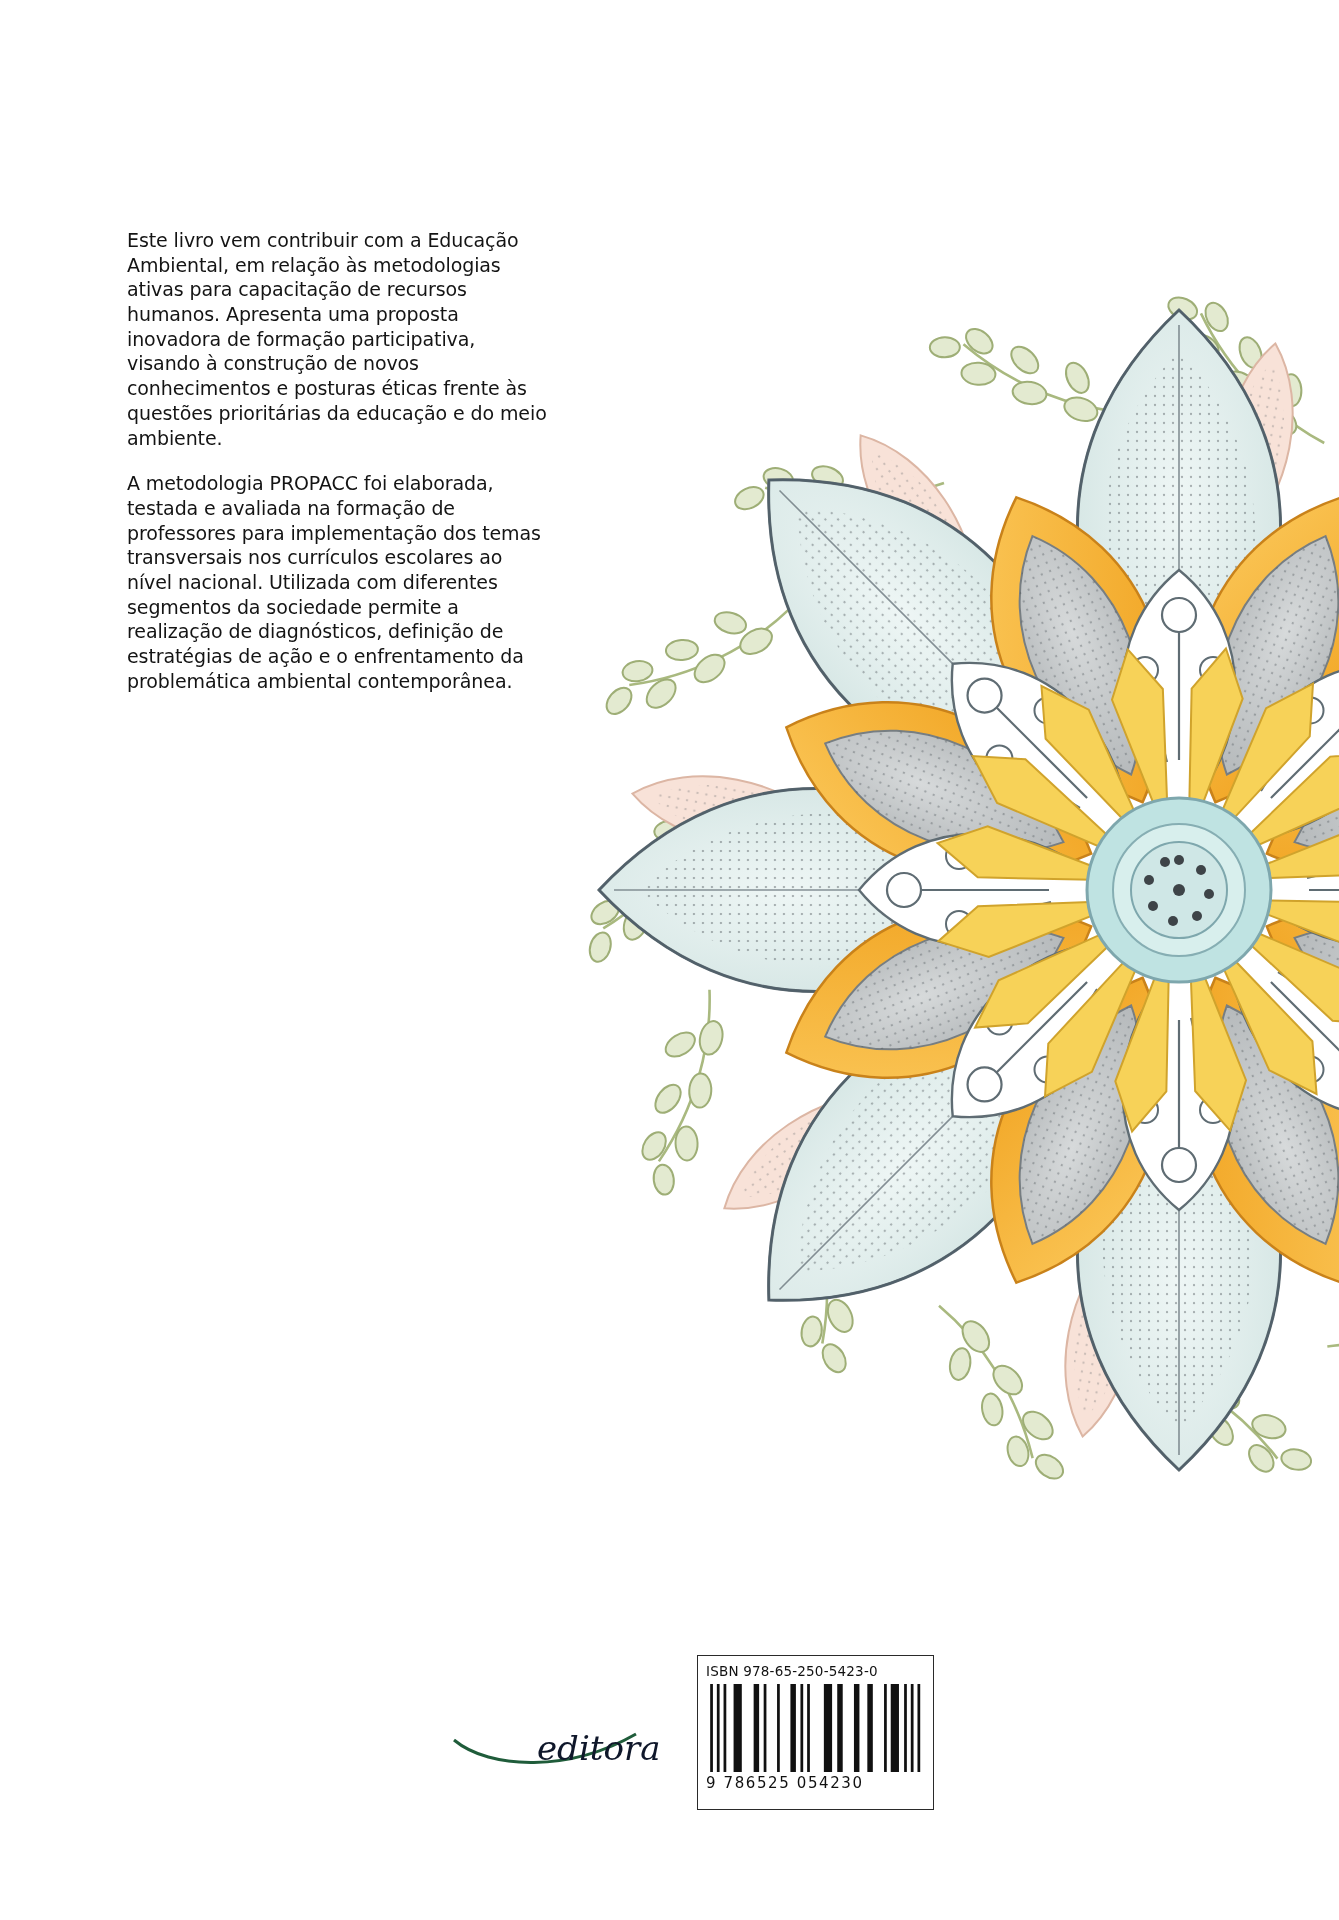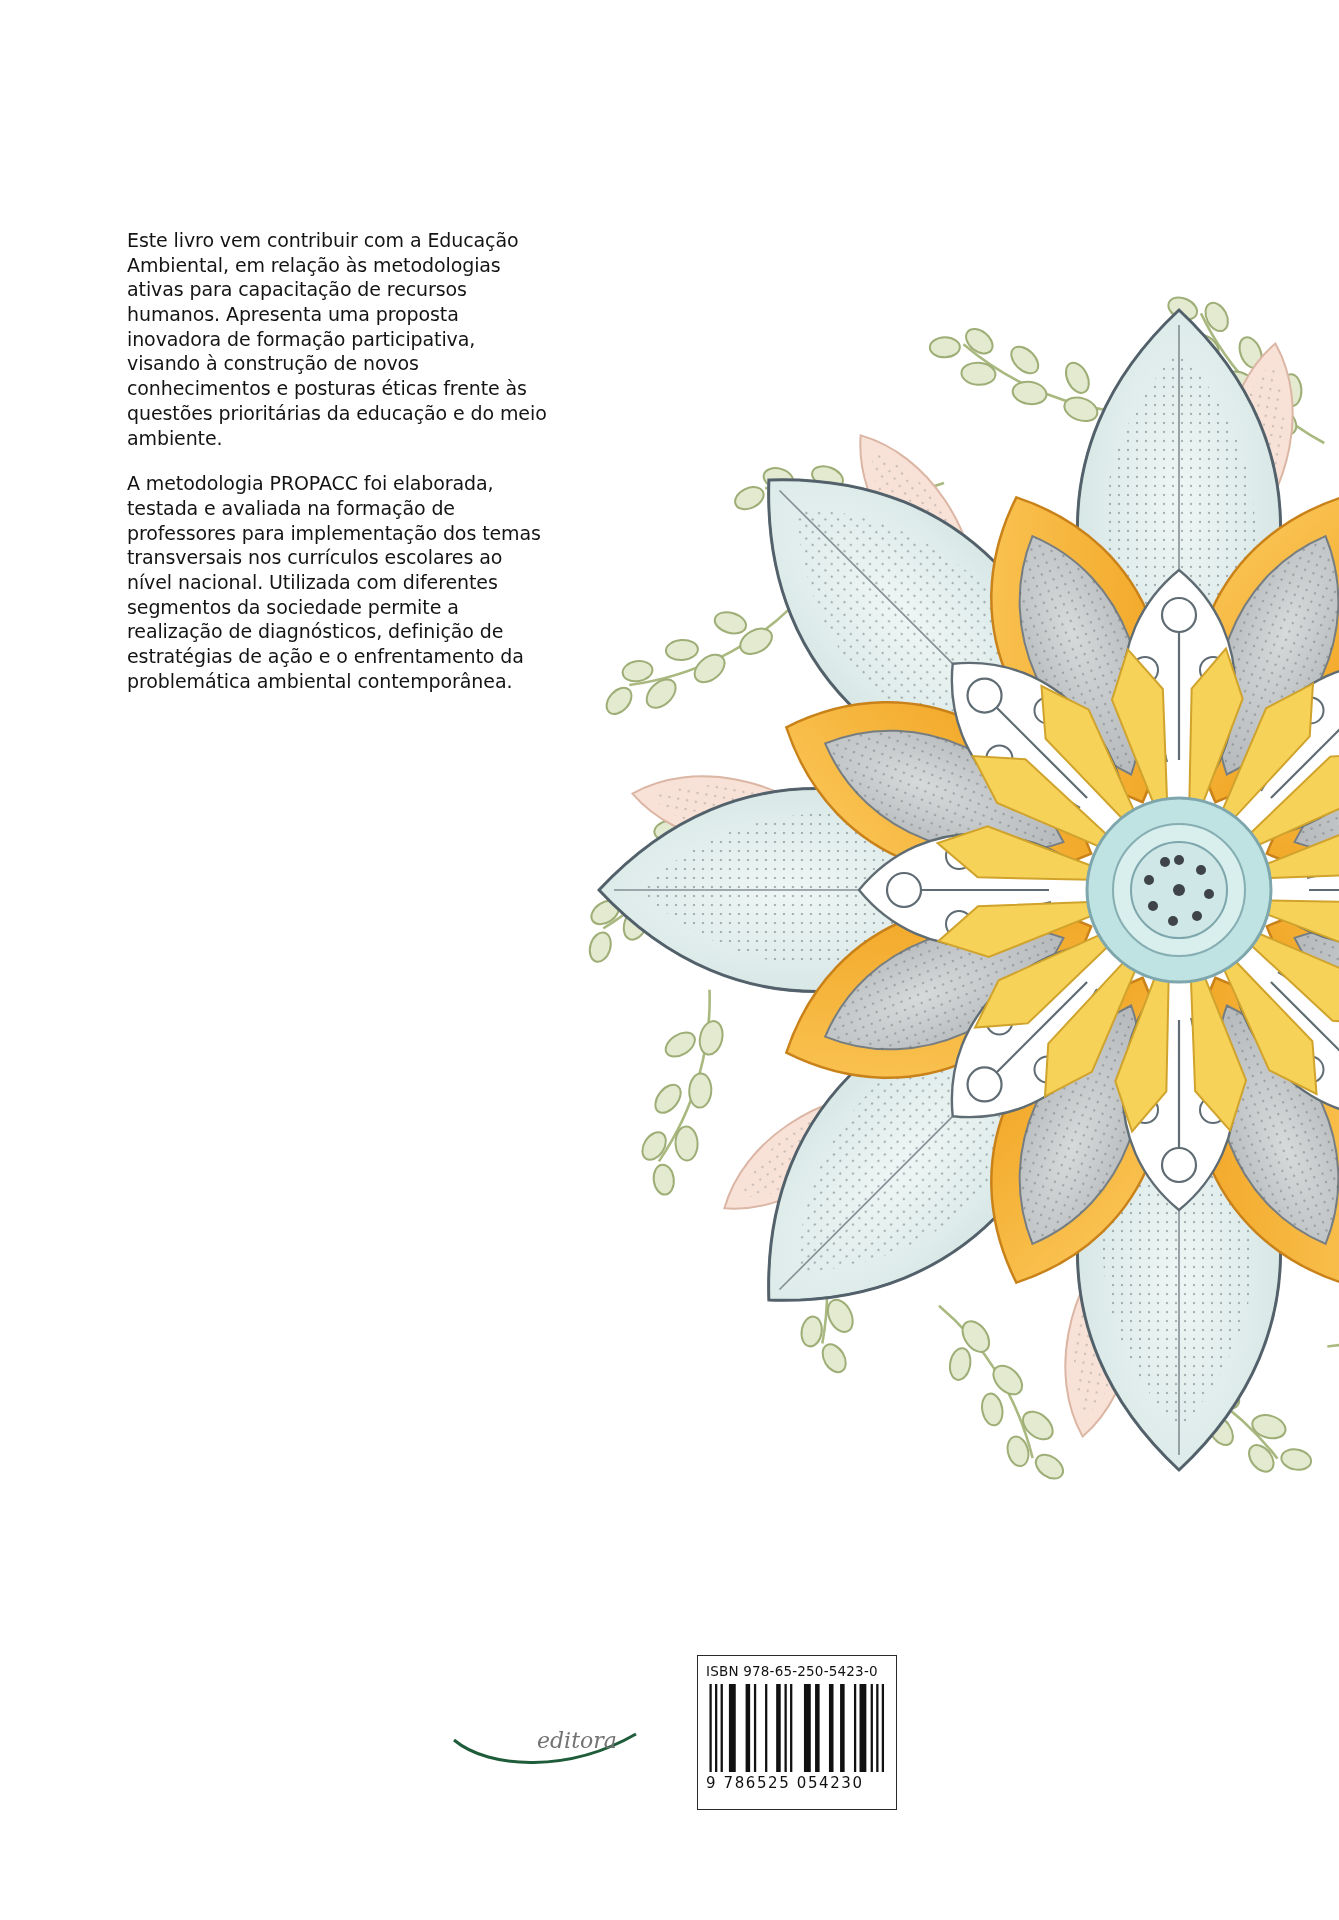--- a/index.html
+++ b/index.html
@@ -66,40 +66,40 @@
     color: #1f5c3a;
     letter-spacing: -1px;
     line-height: 1;
     position: absolute;
     left: 0;
     top: 0;
   }
   .logo .editora {
     font-family: "DejaVu Serif", serif;
     font-style: italic;
-    font-size: 22px;
-    color: #737373;
+    font-size: 34px;
+    color: #0f172a;
     position: absolute;
     left: 97px;
     top: 66px;
   }
   .logo .swoosh {
     position: absolute;
     left: 10px;
     top: 52px;
     width: 190px;
     height: 60px;
   }
 
   
   .isbn-box {
     position: absolute;
     left: 697px;
     top: 1655px;
-    width: 200px;
+    width: 237px;
     height: 155px;
     background: #ffffff;
     border: 1px solid #2a2a2a;
     box-sizing: border-box;
     padding: 7px 8px 20px 8px;
   }
   .isbn-text {
     font-family: "DejaVu Sans", sans-serif;
     font-size: 13.5px;
     color: #111;

